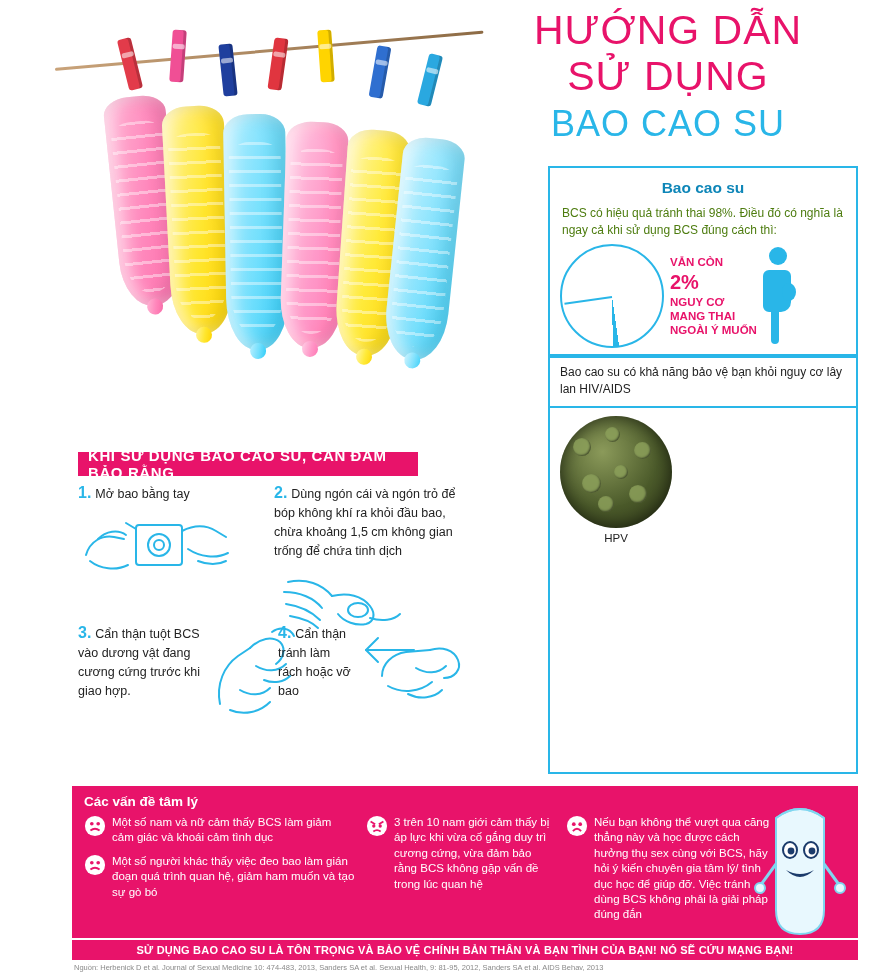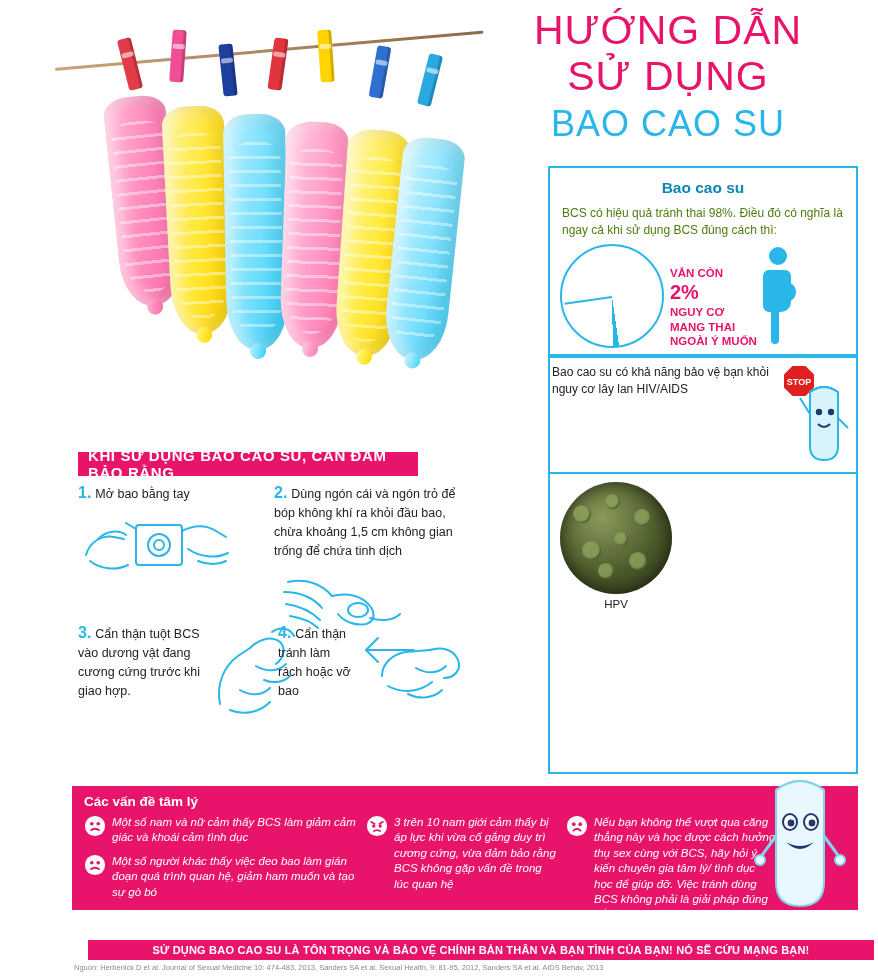--- a/index.html
+++ b/index.html
@@ -80,64 +80,64 @@
     position: absolute; left: 548px; top: 166px; width: 310px; height: 608px;
     border: 2px solid #29b6e8; background:#fff;
   }
   .bb-head { text-align:center; padding: 10px 10px 2px; }
   .bb-head .h1, .bb-head .h2 { color:#0e86b8; font-weight:bold; font-size:15.5px; line-height:1.25; }
   .bb-sec { padding: 6px 12px 10px; }
   .bb-sec p { font-size: 12px; color:#4d7c0f; line-height:1.38; }
   .divider { height:2px; background:#29b6e8; margin:0; }
 
   
-  .gauge-row { display:flex; align-items:flex-end; gap:6px; padding: 4px 10px 6px; }
+  .gauge-row { display:flex; align-items:center; gap:6px; padding: 4px 10px 6px; }
   .gauge {
     width: 104px; height: 104px; border-radius: 50%;
     background: conic-gradient(from 172deg, #29b6e8 0 7deg, #ffffff 7deg 360deg);
     border: 2px solid #29b6e8; position: relative; flex: 0 0 auto;
   }
   .gauge:after {
     content:""; position:absolute; left:50%; top:50%; width:48%; height:2px;
     background:#29b6e8; transform-origin: left center; transform: rotate(172deg);
   }
   .gauge-label { font-size: 11.5px; color:#e8136a; font-weight:bold; line-height:1.25; }
   .gauge-label .big { font-size: 20px; display:block; color:#e8136a; }
   .person { width: 34px; height: 104px; flex:0 0 auto; }
 
   
-  .hiv-row { display:flex; padding: 6px 2px 8px; gap:6px; align-items:flex-start; }
+  .hiv-row { display:flex; padding: 6px 10px 8px; gap:6px; align-items:flex-start; }
   .hiv-row p { font-size:12px; line-height:1.38; color:#222; flex:1; }
 
   
   .hpv-row { display:flex; padding: 8px 10px; gap:8px; }
   .hpv-img {
     width: 112px; height: 112px; border-radius: 50%;
     background: radial-gradient(circle at 38% 32%, #8b9a5a, #4b5a2a 55%, #2c3417 100%);
     box-shadow: inset 0 0 18px rgba(0,0,0,.6);
     position: relative; flex: 0 0 auto;
   }
   .hpv-img .bump { position:absolute; border-radius:50%; background: rgba(140,160,90,.85); box-shadow: inset -1px -1px 2px rgba(0,0,0,.5);}
   .hpv-cap { text-align:center; font-size:11.5px; color:#222; margin-top:4px; }
   .hpv-row p { font-size:12px; line-height:1.36; color:#222; }
 
   
   .psych {
-    position: absolute; left: 72px; top: 786px; width: 786px; height: 124px;
+    position: absolute; left: 72px; top: 786px; width: 786px; height: 152px;
     background: #e8136a; color:#fff; padding: 8px 12px;
   }
   .psych h3 { font-size: 13.5px; font-weight: bold; margin-bottom: 6px; }
-  .psych-cols { display:flex; gap: 10px; font-style: italic; }
+  .psych-cols { display:flex; gap: 10px; }
   .pcol { font-size: 11.5px; line-height: 1.34; }
   .pitem { display:flex; gap:6px; margin-bottom:8px; align-items:flex-start; }
   .face { width: 22px; height: 22px; flex:0 0 auto; }
 
   
   .bottom-bar {
-    position:absolute; left:88px; top: 940px; width: 786px; height: 20px;
+    position:absolute; left:72px; top: 940px; width: 786px; height: 20px;
     background:#e8136a; display:flex; align-items:center; justify-content:center;
   }
   .bottom-bar span { color:#fff; font-weight:bold; font-size:11px; letter-spacing:.2px; }
   .sources {
     position:absolute; left:74px; top: 963px; width: 800px;
     font-size: 7.5px; color:#8a8a8a;
   }
 
   .mascot-big { position:absolute; right: 12px; bottom: 0px; width: 92px; height: 146px; }
 </style>
@@ -297,37 +297,20 @@
     </svg>
   </div>
 
   <div class="divider"></div>
 
 
   <div class="divider"></div>
 
   <div class="hiv-row">
     <p>Bao cao su có khả năng bảo vệ bạn khỏi nguy cơ lây lan HIV/AIDS</p>
-    <div style="position:relative; width:72px; height:100px; flex:0 0 auto;">
-
-      <svg width="34" height="34" viewBox="0 0 34 34" style="position:absolute; left:0; top:0;">
-        <polygon points="10,1 24,1 33,10 33,24 24,33 10,33 1,24 1,10" fill="#e02020" stroke="#fff" stroke-width="2"></polygon>
-        <text x="17" y="21" font-size="9" fill="#fff" text-anchor="middle" font-family="Liberation Sans, sans-serif" font-weight="bold">STOP</text>
-      </svg>
-
-      <svg width="56" height="92" viewBox="0 0 56 92" style="position:absolute; left:14px; top:10px;">
-        <path d="M14 18 q14 -10 28 0 v54 q0 14 -14 14 q-14 0 -14 -14 z" fill="#d9f3fb" stroke="#29b6e8" stroke-width="2"></path>
-        <path d="M14 18 q14 -10 28 0" fill="none" stroke="#29b6e8" stroke-width="2"></path>
-        <circle cx="23" cy="38" r="3.2" fill="#1b3b6b"></circle>
-        <circle cx="35" cy="38" r="3.2" fill="#1b3b6b"></circle>
-        <path d="M22 50 q6 6 12 0" fill="none" stroke="#1b3b6b" stroke-width="2"></path>
-        <path d="M14 40 l-10 -16" stroke="#29b6e8" stroke-width="2" fill="none"></path>
-        <path d="M42 44 l10 10" stroke="#29b6e8" stroke-width="2" fill="none"></path>
-      </svg>
-    </div>
   </div>
 
   <div class="divider"></div>
 
   <div class="hpv-row">
     <div>
       <div class="hpv-img">
         <div class="bump" style="left:12%;top:20%;width:16%;height:16%"></div>
         <div class="bump" style="left:40%;top:10%;width:14%;height:14%"></div>
         <div class="bump" style="left:66%;top:24%;width:15%;height:15%"></div>

